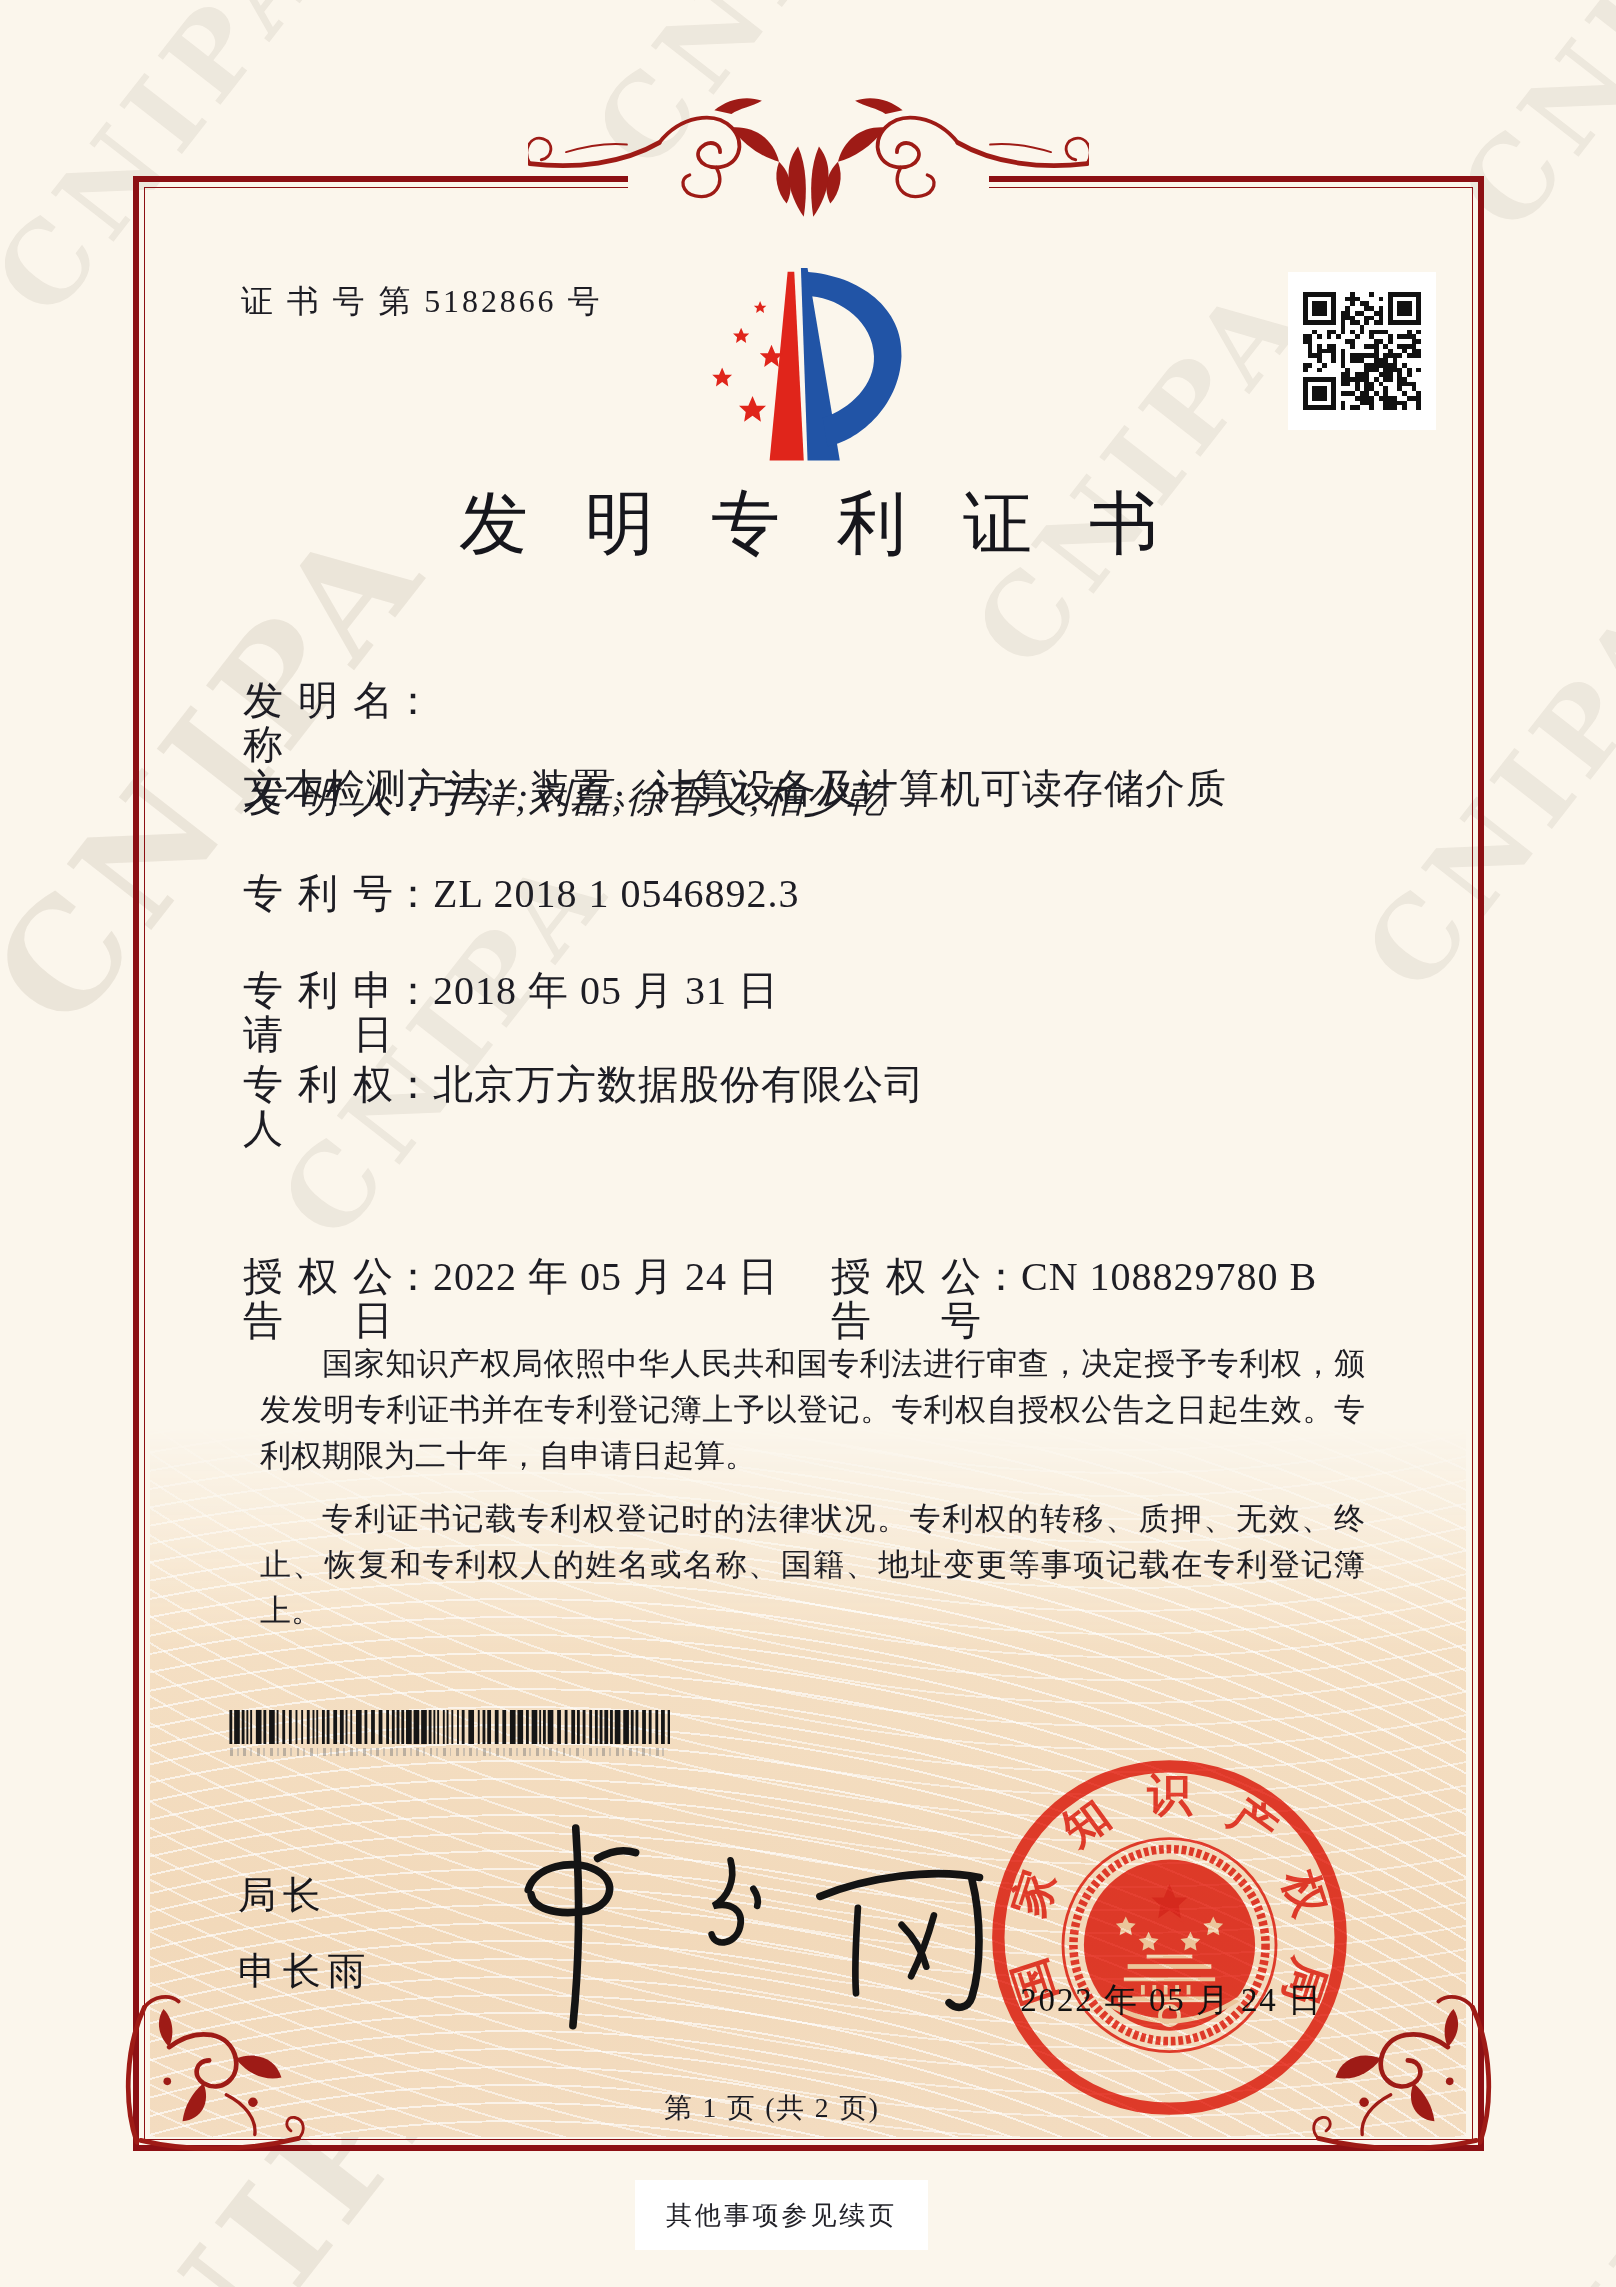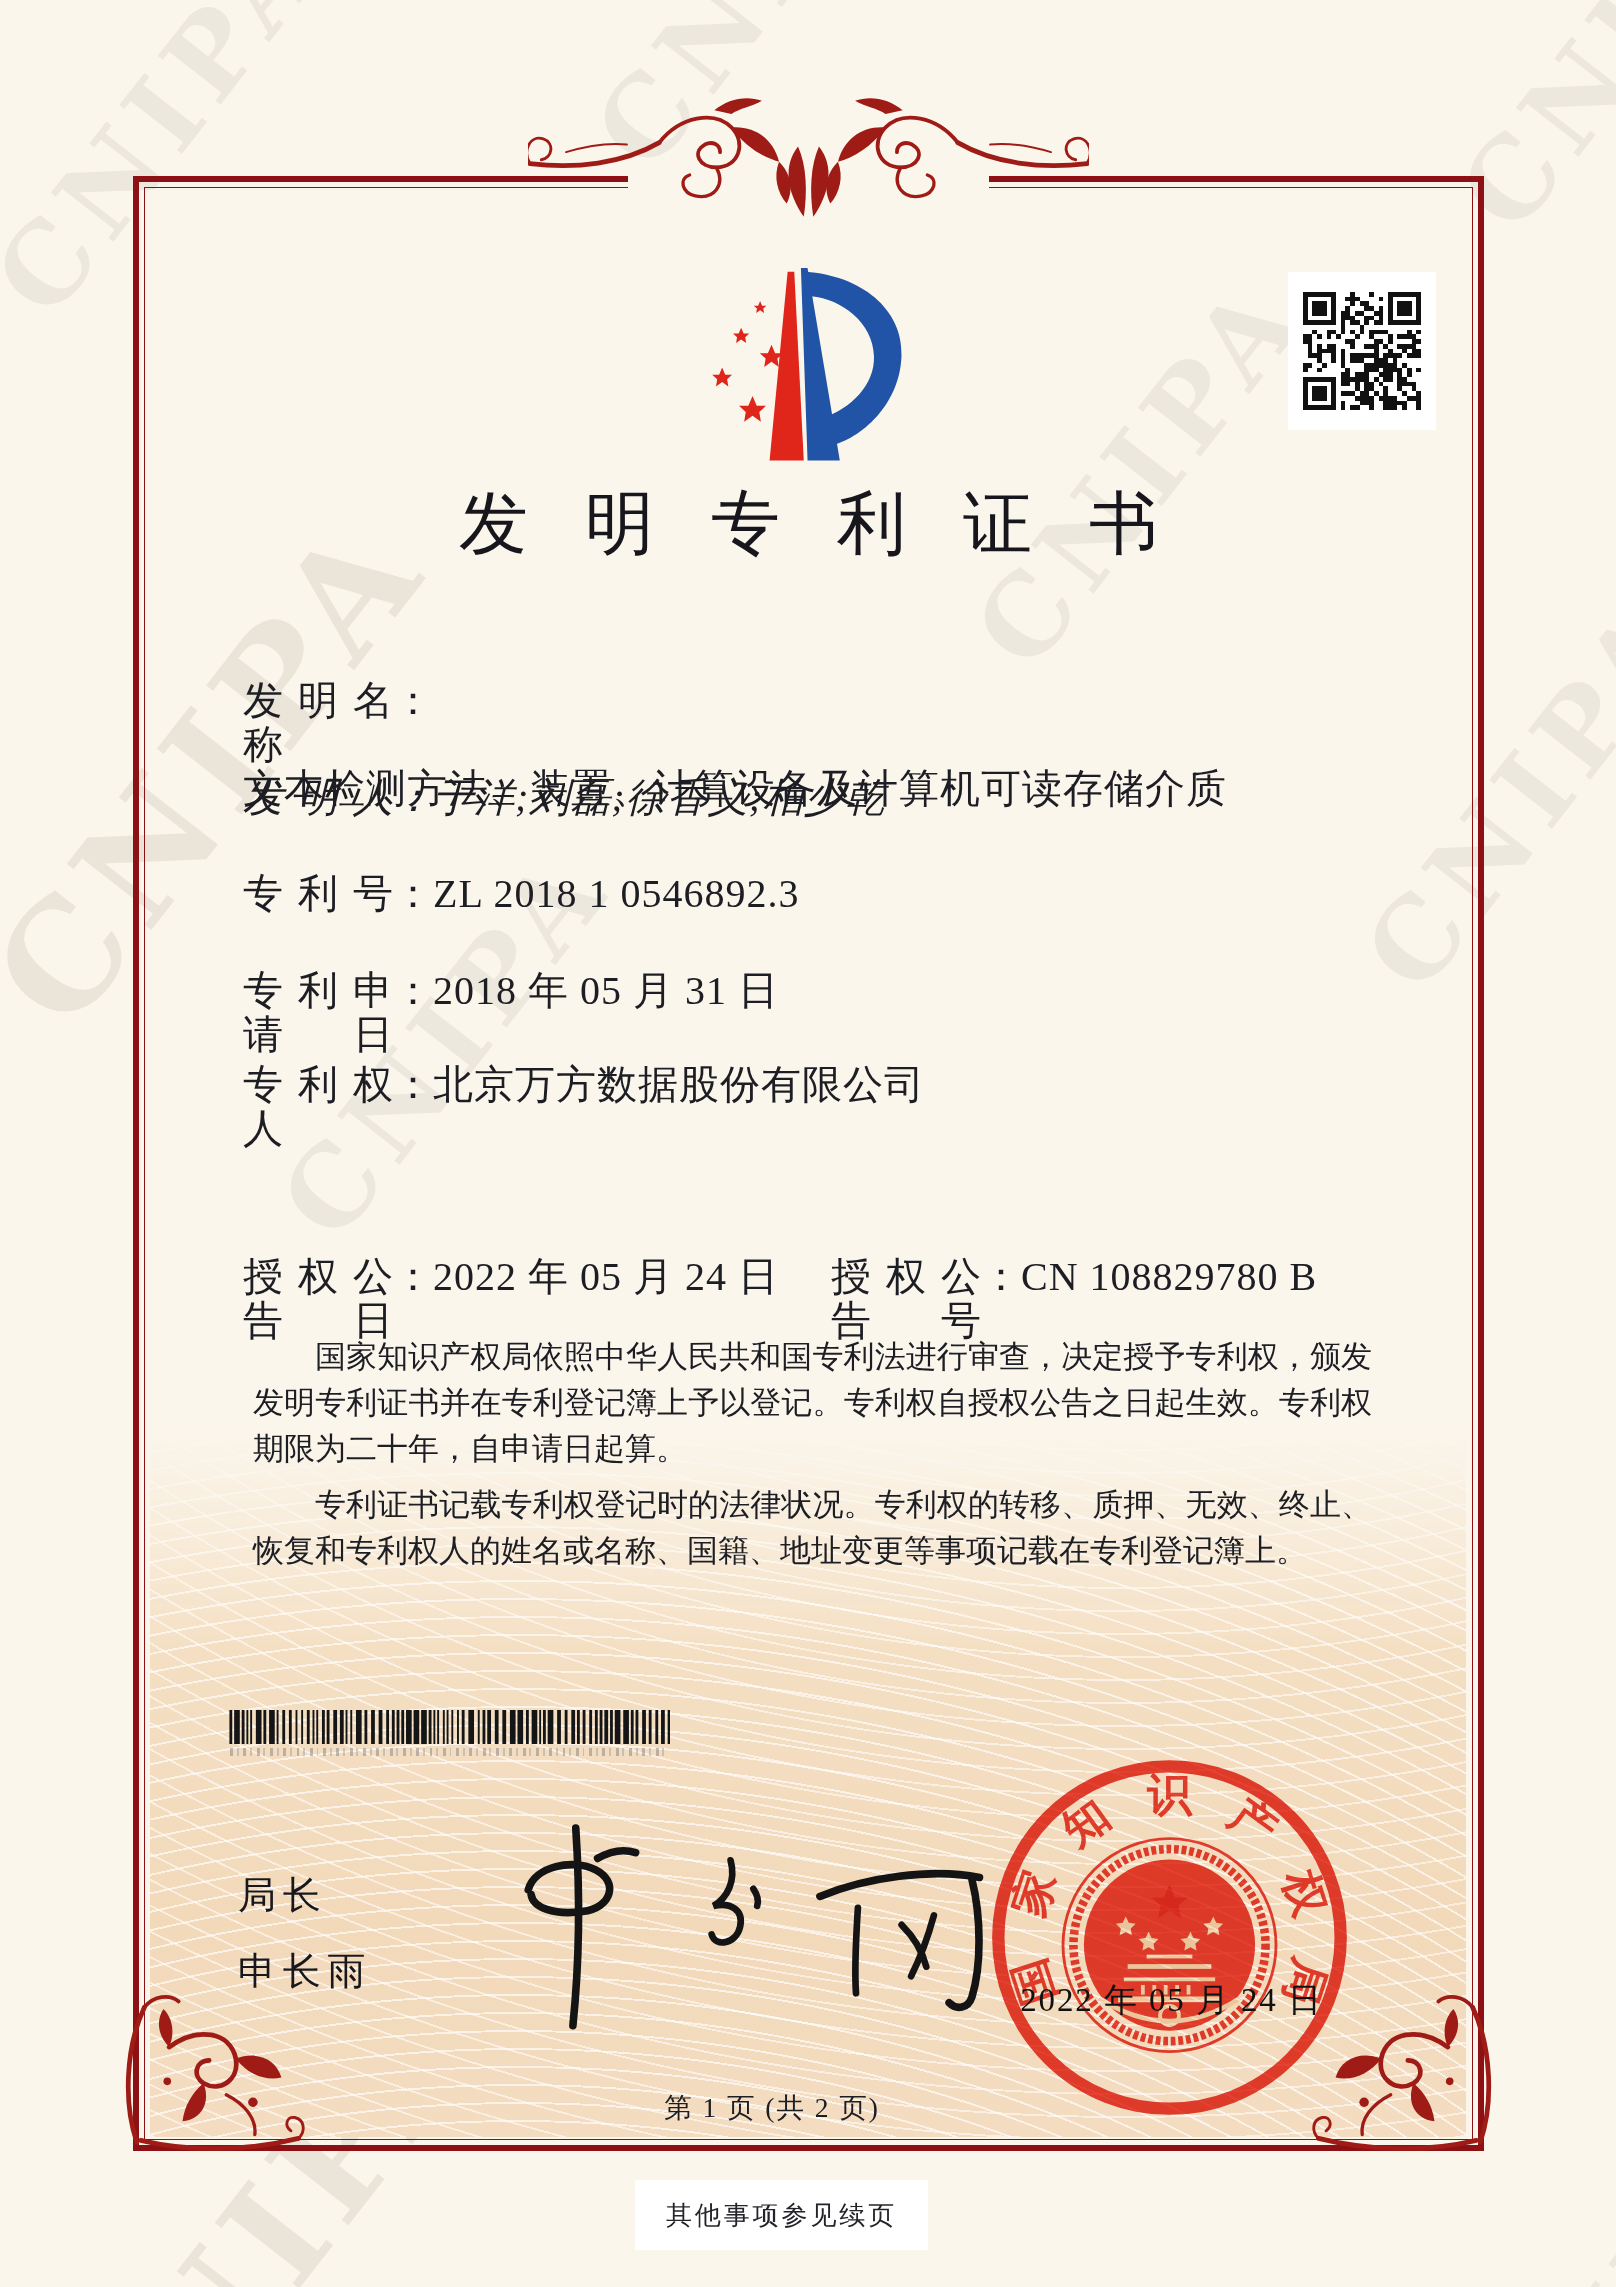--- a/index.html
+++ b/index.html
@@ -53,21 +53,21 @@
   .row{position:absolute;z-index:7;left:243px;width:1151px;font-size:40px;line-height:44px;}
   .lab{display:inline-block;width:150px;text-align:justify;text-align-last:justify;vertical-align:top;}
   .col{display:inline-block;vertical-align:top;}
   .val{display:inline-block;vertical-align:top;letter-spacing:1px;}
   .r1{top:679px;} .r2{top:776px;font-style:italic;} .r3{top:872px;} .r4{top:969px;}
   .r5{top:1063px;font-family:Liberation Serif, serif;} .r6{top:1158px;} .r7{top:1255px;}
   .grant2{position:absolute;left:588px;top:0;}
 
   
   .body-text{position:absolute;z-index:7;left:243px;top:1324px;width:1139px;}
-  .body-text p{margin:10px;font-size:31px;line-height:46px;text-indent:2em;text-align:justify;}
+  .body-text p{margin:17px;font-size:31px;line-height:46px;text-indent:2em;text-align:justify;}
 
   
   .barcode{position:absolute;z-index:7;left:228px;top:1710px;}
   .barcode-fuzz{position:absolute;z-index:7;left:230px;top:1748px;width:439px;height:7.6px;opacity:.45;
     background:repeating-linear-gradient(90deg,#777 0 2.9px,transparent 2.9px 6.7px,#999 6.7px 8.6px,transparent 8.6px 13.3px);}
 
   
   .director{position:absolute;z-index:7;left:238px;font-size:38px;letter-spacing:6.7px;
     font-family:"Liberation Sans","DejaVu Sans",sans-serif;color:#17171c;}
   .d1{top:1870px;} .d2{top:1946px;}
@@ -146,20 +146,21 @@
       <path d="M 60 60 C 90 38 124 44 130 72 C 134 94 114 108 96 98 C 84 90 88 74 102 74" stroke-width="5"></path>
       <path d="M 130 72 C 152 64 172 72 178 92 C 160 96 142 88 130 72 Z" fill="#9e1b16" stroke="none"></path>
       <path d="M 96 98 C 104 118 94 136 74 138 C 76 122 84 108 96 98 Z" fill="#9e1b16" stroke="none"></path>
       <path d="M 60 60 C 48 48 46 32 54 20 C 64 30 66 46 60 60 Z" fill="#9e1b16" stroke="none"></path>
       <path d="M 120 110 C 140 120 152 136 150 152" stroke-width="3.5"></path>
       <circle cx="148" cy="118" r="5" fill="#9e1b16" stroke="none"></circle>
       <circle cx="58" cy="96" r="4" fill="#9e1b16" stroke="none"></circle>
     </g>
   </svg>
 
+  <div class="cert-no">证 书 号 第 5182866 号</div>
 
   <svg class="logo" width="219" height="204" viewBox="0 0 230 215">
     <defs>
       <symbol id="star" viewBox="-10 -10 20 20">
         <path d="M0,-10 L2.94,-3.09 9.51,-3.09 4.76,1.18 5.88,8.09 0,3.82 -5.88,8.09 -4.76,1.18 -9.51,-3.09 -2.94,-3.09 Z" fill="#e0251b"></path>
       </symbol>
     </defs>
     <polygon points="93,6 100,6 110,205 74,205" fill="#e0251b"></polygon>
     <polygon points="107,2 114,2 148,205 114,205" fill="#2154a6"></polygon>
     <path d="M 112 6 C 170 10 215 45 213 95 C 211 150 165 185 135 190 L 130 160 C 160 150 185 125 184 95 C 183 60 150 35 118 32 Z" fill="#2154a6"></path>

